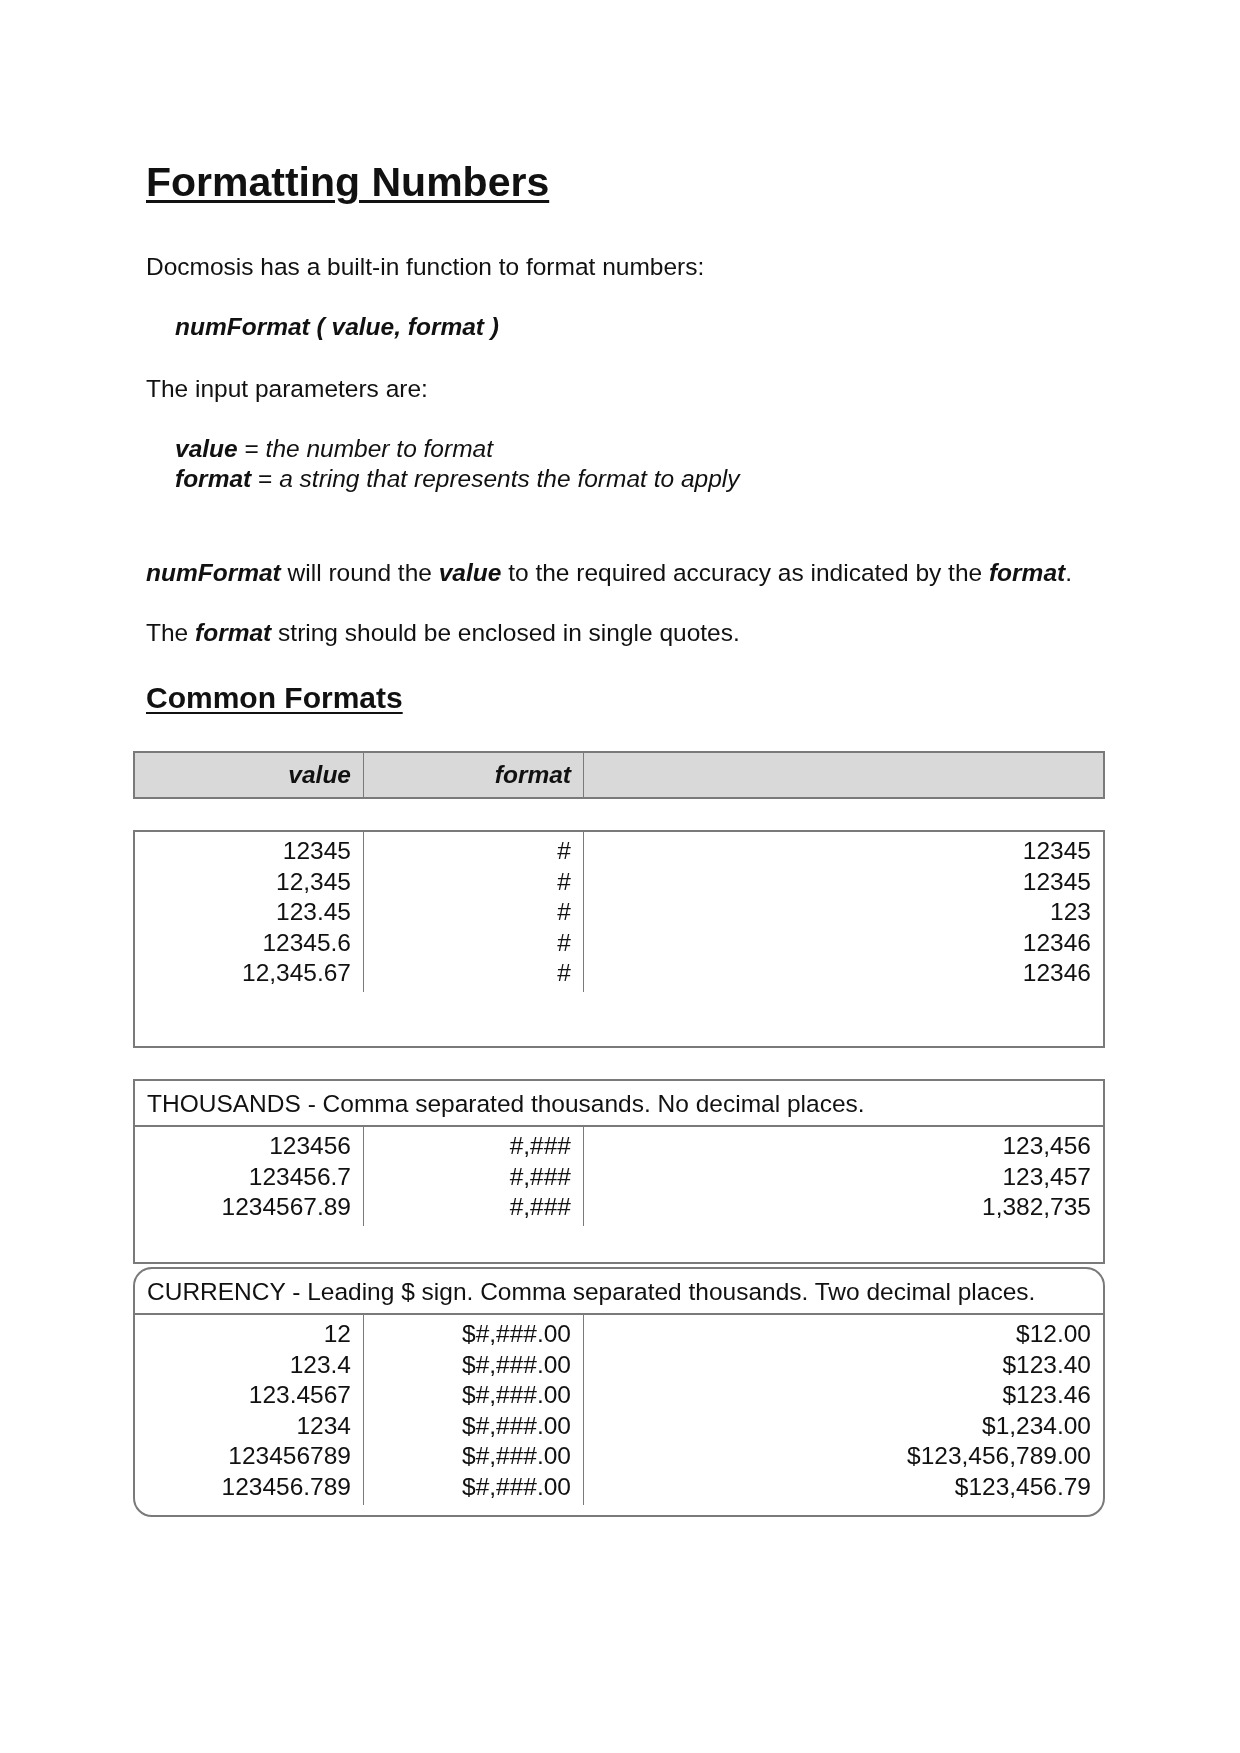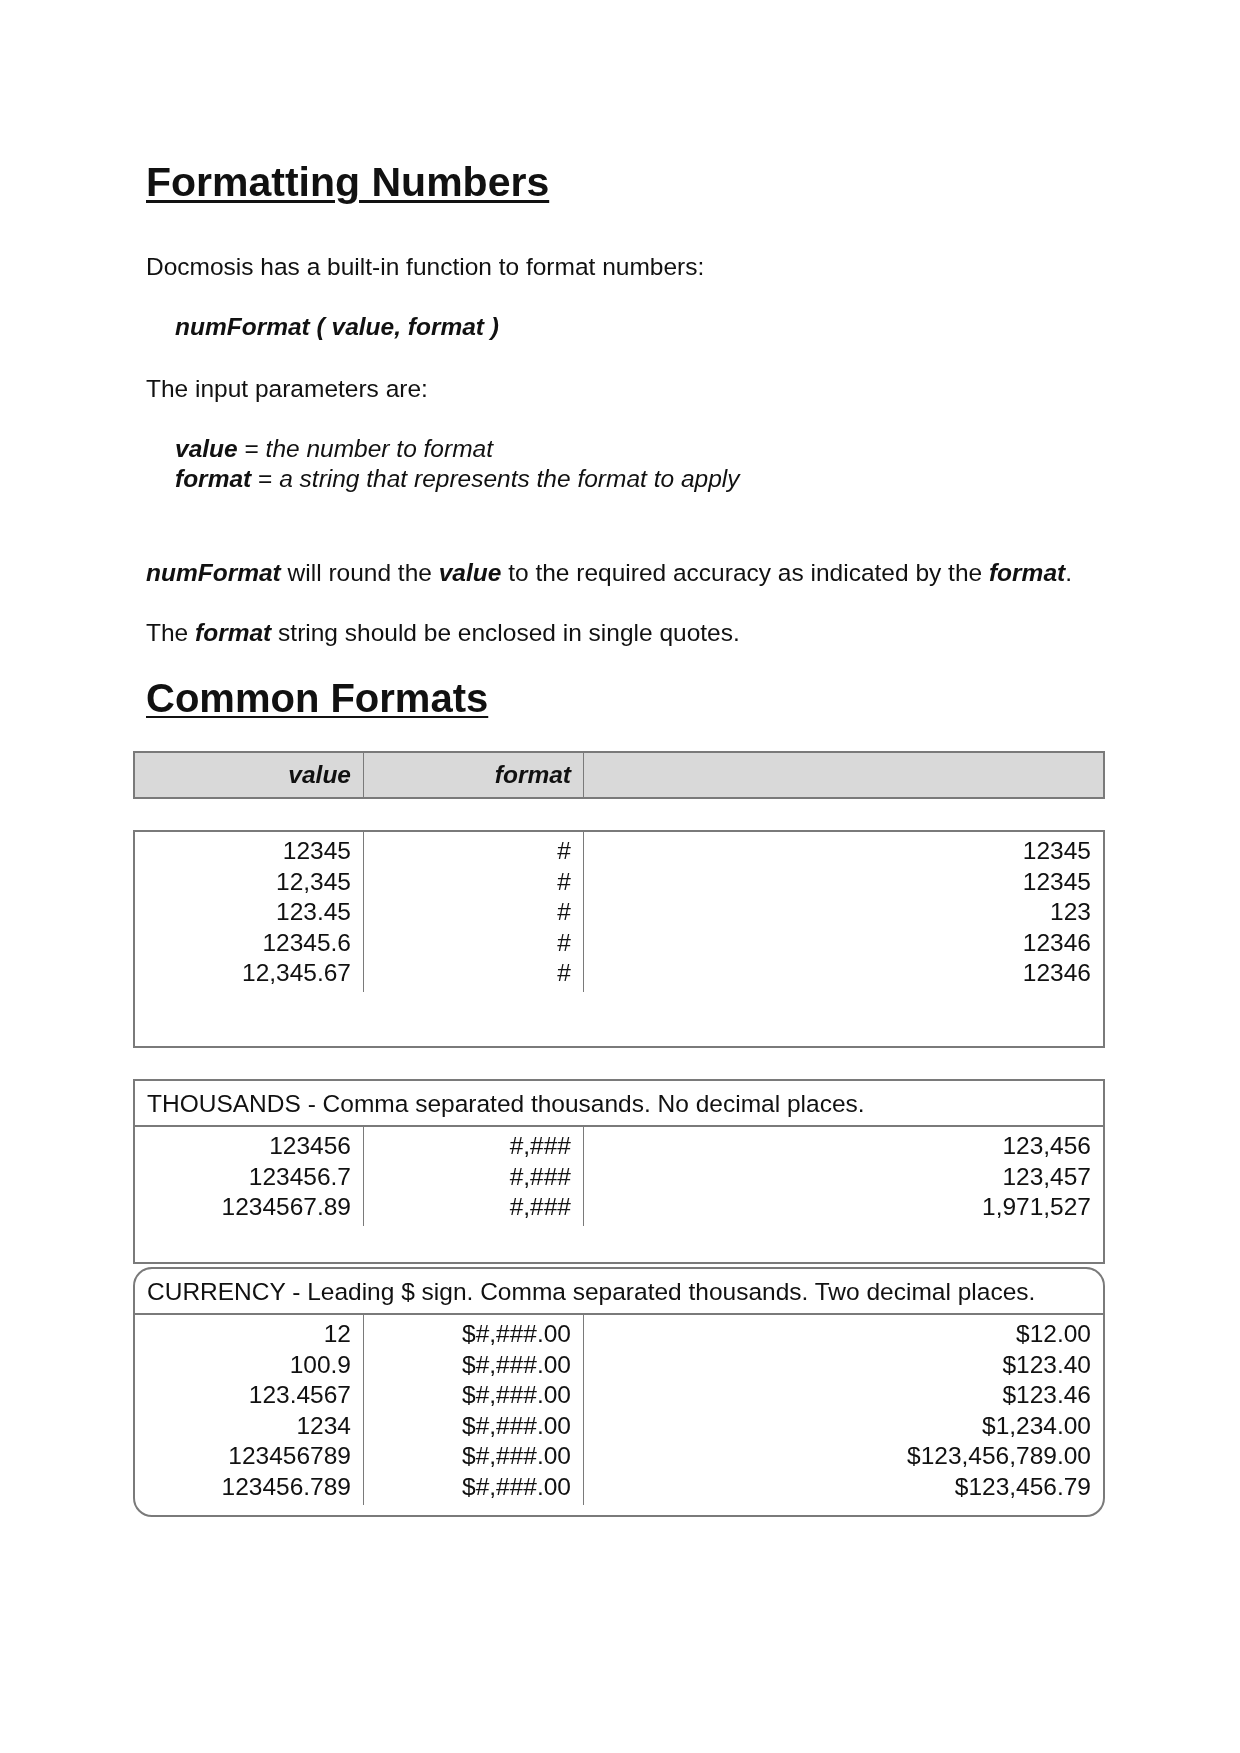--- a/index.html
+++ b/index.html
@@ -15,21 +15,21 @@
     }
     .body-text { font-size: 24.5px; line-height: 30px; }
     .p1 { left: 146px; top: 252px; }
     .sig { left: 175px; top: 312px; font-weight: bold; font-style: italic; }
     .p2 { left: 146px; top: 374px; }
     .param1 { left: 175px; top: 434px; }
     .param2 { left: 175px; top: 464px; }
     .p3 { left: 146px; top: 558px; }
     .p4 { left: 146px; top: 618px; }
     .h2 {
-      left: 146px; top: 680px; font-size: 40px; font-weight: bold; line-height: 36px;
+      left: 146px; top: 680px; font-size: 30px; font-weight: bold; line-height: 36px;
       text-decoration: underline; text-decoration-thickness: 2px; text-underline-offset: 4px;
     }
     b.bi, .bi { font-weight: bold; font-style: italic; }
     .it { font-style: italic; }
 
     
     .tbl {
       position: absolute; left: 133px; width: 972px;
       border: 2px solid #7a7a7a; box-sizing: border-box; background: #ffffff;
     }
@@ -123,31 +123,31 @@
         <div>1234567.89</div>
       </div>
     <div class="col c2">
         <div>#,###</div>
         <div>#,###</div>
         <div>#,###</div>
       </div>
     <div class="col c3">
         <div>123,456</div>
         <div>123,457</div>
-        <div>1,971,527</div>
+        <div>1,382,735</div>
       </div>
   </div>
 </div>
 
 <div class="tbl currency">
   <div class="sec-title">CURRENCY - Leading $ sign. Comma separated thousands. Two decimal places.</div>
   <div class="sec-body">
     <div class="col c1">
         <div>12</div>
-        <div>100.9</div>
+        <div>123.4</div>
         <div>123.4567</div>
         <div>1234</div>
         <div>123456789</div>
         <div>123456.789</div>
       </div>
     <div class="col c2">
         <div>$#,###.00</div>
         <div>$#,###.00</div>
         <div>$#,###.00</div>
         <div>$#,###.00</div>

